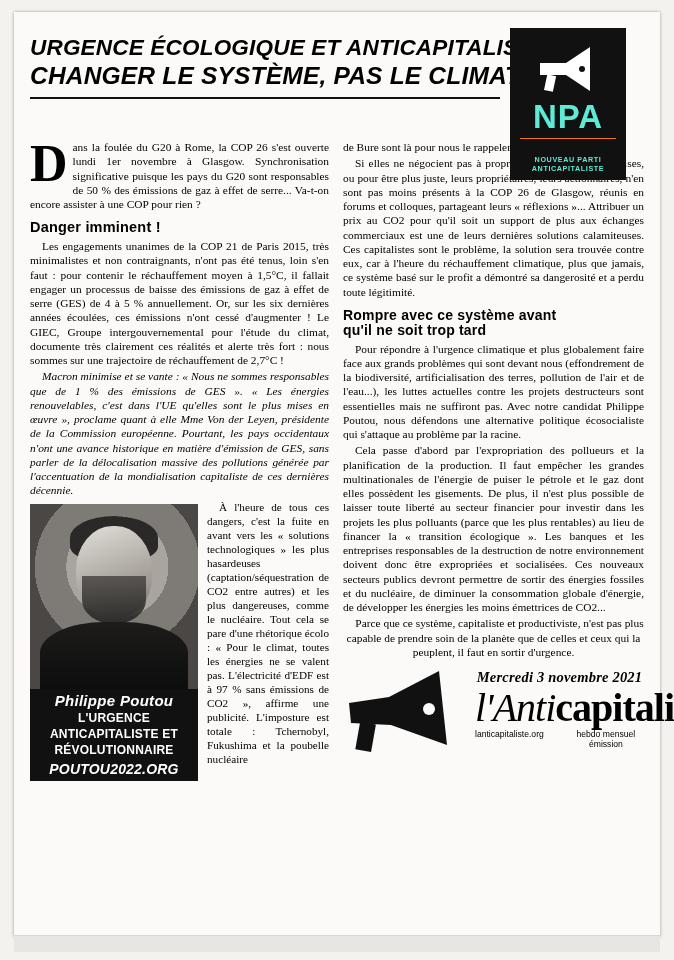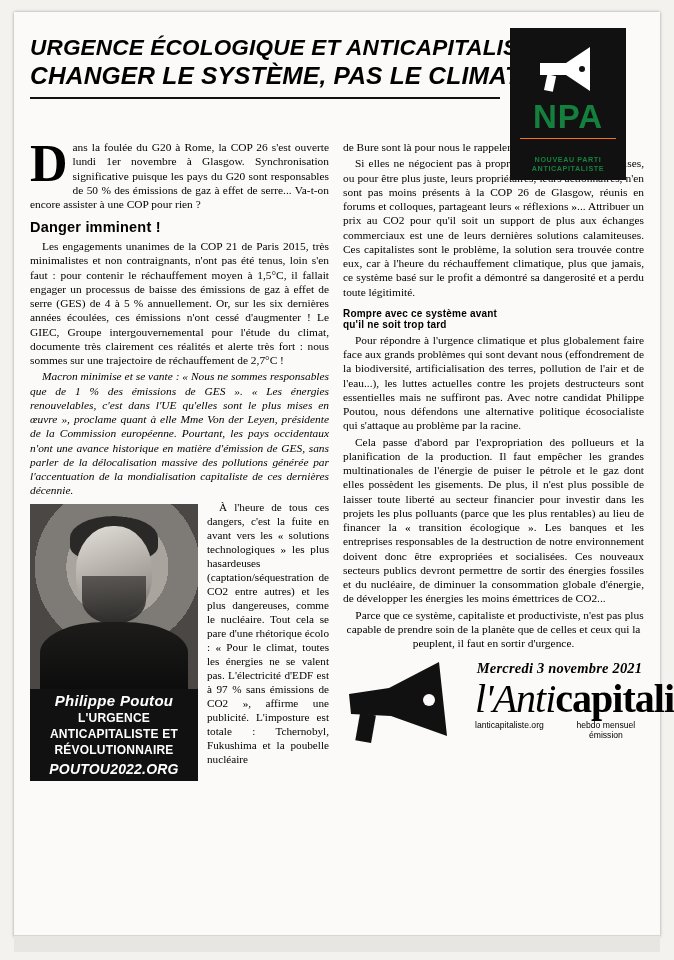--- a/index.html
+++ b/index.html
@@ -50,21 +50,21 @@
   .rule{
     border:0;border-top:2px solid #111;
     margin:9px 0 0 0;
   }
   
   .npa{
     position:absolute;
     right:18px;top:2px;
     width:116px;height:152px;
     background:#111;
-    color:#15803d;
+    color:#5eead4;
     text-align:center;
     box-sizing:border-box;
     padding-top:8px;
   }
   .npa .mega{
     height:66px;
     display:flex;align-items:center;justify-content:center;
   }
   .npa .npa-text{
     font-family:"Liberation Sans", sans-serif;
@@ -127,21 +127,21 @@
     padding:4px 5px 0 0;
   }
   h2.sect{
     font-family:"Liberation Sans", sans-serif;
     font-weight:bold;
     font-size:14.5px;
     letter-spacing:.2px;
     margin:9px 0 3px 0;
     line-height:1.1;
   }
-  h2.sect.two{font-size:10px;}
+  h2.sect.two{font-size:14px;}
   .ital{font-style:italic;font-family:Liberation Serif, serif;}
   
   .photo-wrap{
     float:left;
     width:168px;
     margin:4px 9px 4px 0;
   }
   .photo{
     width:168px;height:185px;
     background:

